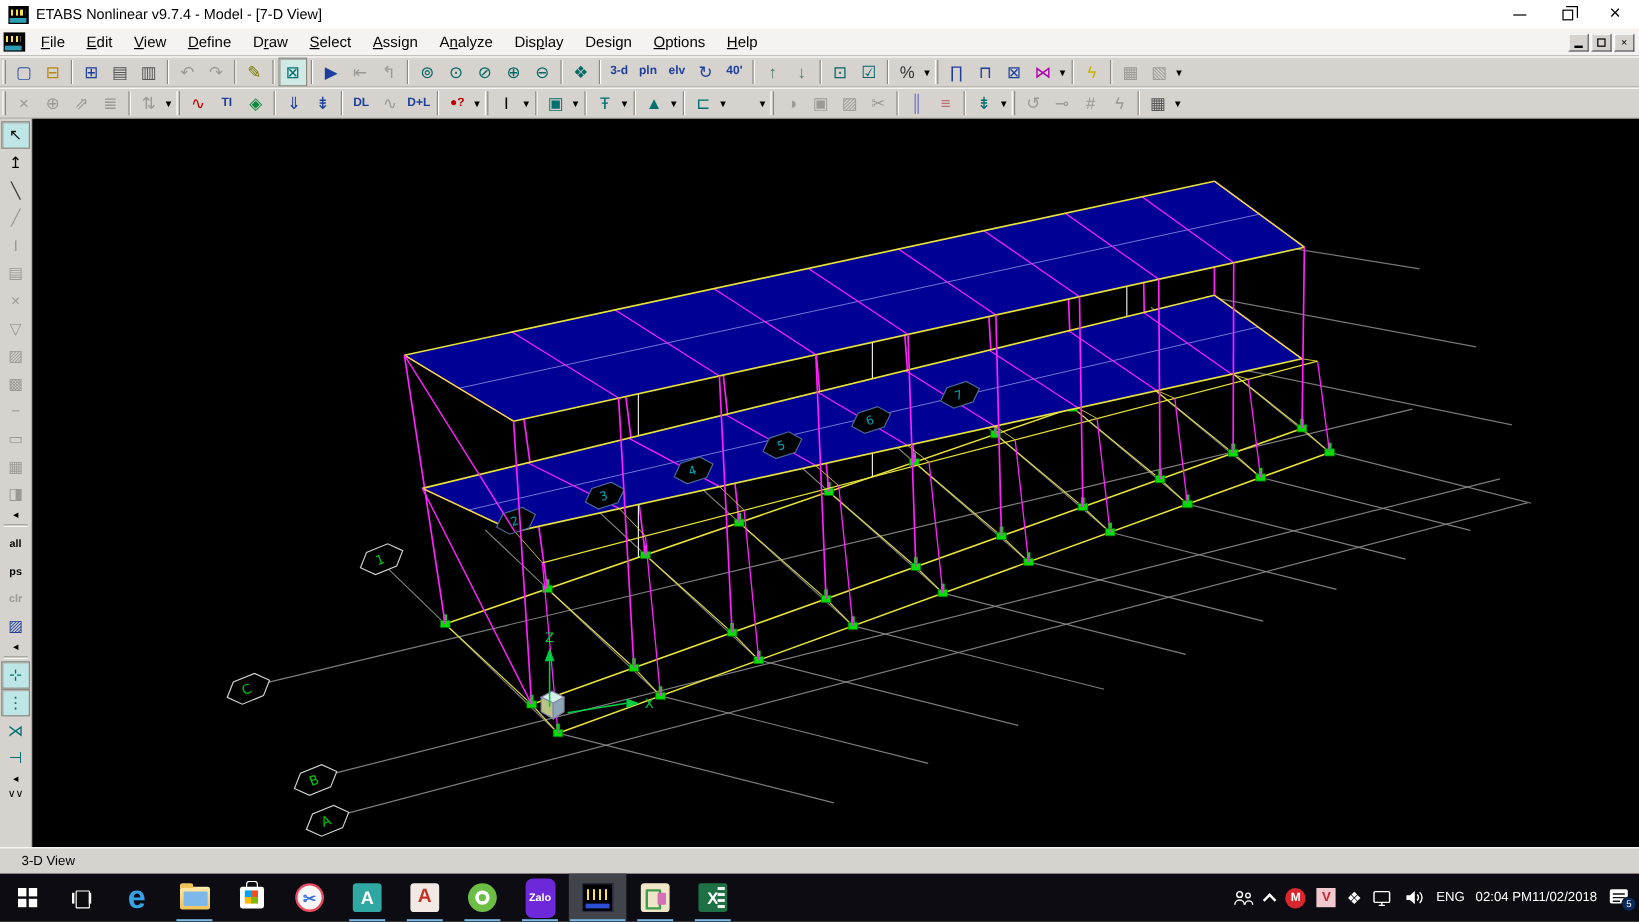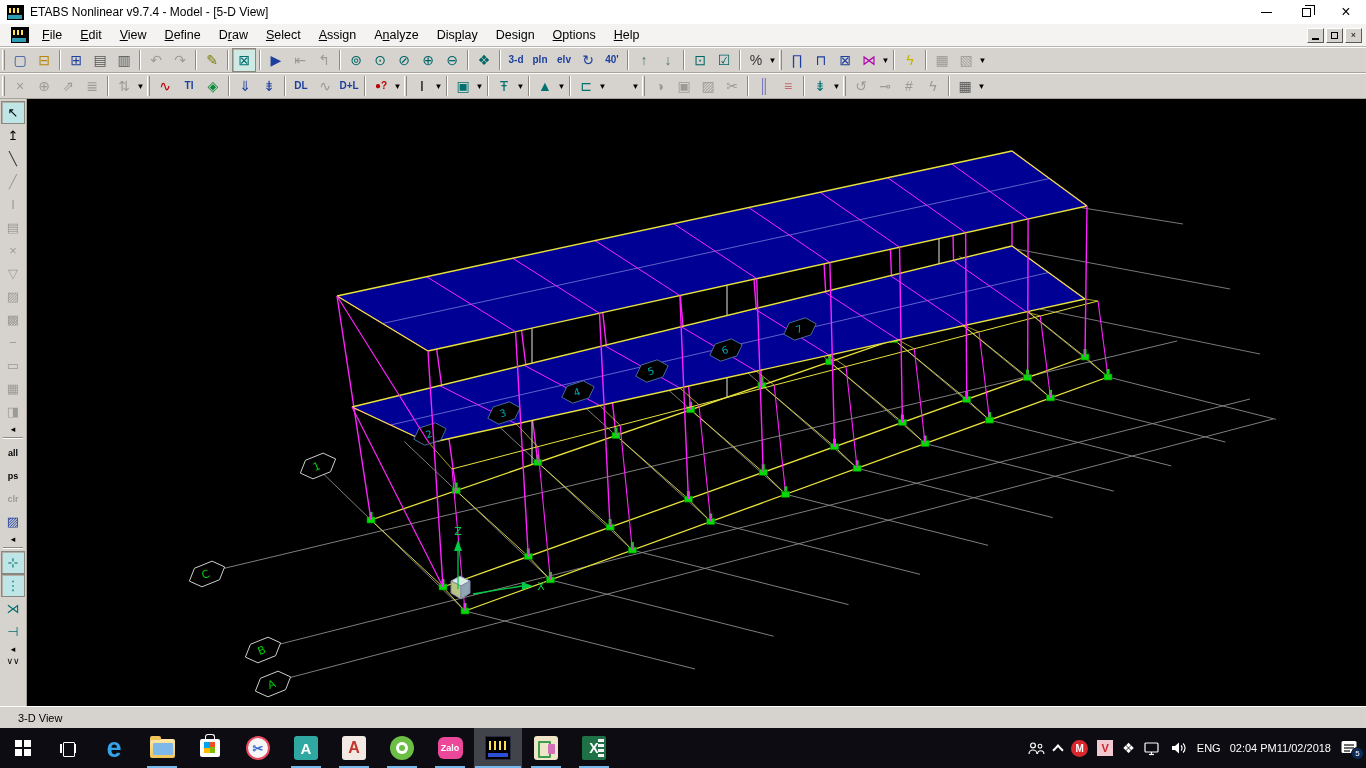--- a/index.html
+++ b/index.html
@@ -16,21 +16,21 @@
   .etabs-logo::after{content:"";position:absolute;left:1px;bottom:1px;width:14px;height:4px;background:#2d9db5;}
   .wbtns{margin-left:auto;display:flex;height:100%;}
   .wbtn{width:40px;height:100%;display:flex;align-items:center;justify-content:center;color:#000;}
   .glyph-min{width:11px;height:1px;background:#000;}
   .glyph-restore{width:9px;height:9px;border:1px solid #000;position:relative;}
   .glyph-restore::before{content:"";position:absolute;left:2px;top:-4px;width:9px;height:9px;border:1px solid #000;border-left:none;border-bottom:none;}
   .glyph-close{font-size:16px;font-weight:300;line-height:1;}
 
   
   #menubar{position:absolute;left:0;top:24px;width:1366px;height:23px;background:#f4f3f1;
-    border-bottom:1px solid #b8b5ae;display:flex;align-items:center;font-size:12.5px;padding-left:8px;}
+    border-bottom:1px solid #b8b5ae;display:flex;align-items:center;font-size:12.5px;}
   .menu-logo{width:18px;height:16px;margin:0 4px 0 3px;}
   .menu-item{padding:2px 9px;color:#000;cursor:default;}
   .menu-item u{text-decoration:underline;}
   .mdi-btns{margin-left:auto;display:flex;gap:2px;margin-right:4px;}
   .mdi-btn{width:17px;height:15px;background:#d6d3ce;border:1px solid;border-color:#fff #5a5a5a #5a5a5a #fff;
     display:flex;align-items:center;justify-content:center;font-size:9px;line-height:1;color:#000;}
   .mdi-min{width:7px;height:2px;background:#000;margin-top:7px;}
   .mdi-rest{width:7px;height:7px;border:1px solid #000;}
   
   .toolbar{position:absolute;left:0;width:1366px;height:26px;background:#d6d3ce;display:flex;align-items:center;
@@ -101,21 +101,21 @@
   .ai-store{width:20px;height:18px;background:#fff;border-radius:2px;position:relative;}
   .ai-store::before{content:"";position:absolute;left:5px;top:-5px;width:8px;height:5px;border:1.5px solid #fff;border-bottom:none;border-radius:3px 3px 0 0;}
   .ai-store::after{content:"";position:absolute;left:4px;top:3px;width:11px;height:11px;
     background:conic-gradient(#f25022 0 25%,#7fba00 0 50%,#ffb900 0 75%,#00a4ef 0);}
   .ai-snip{width:24px;height:24px;background:#f6f6f6;border-radius:50%;border:2px solid #e84a5f;color:#3a6fd8;font-size:13px;display:flex;align-items:center;justify-content:center;}
   .ai-cad{width:24px;height:24px;background:#2ea8a0;border-radius:3px;color:#fff;font-size:15px;display:flex;align-items:center;justify-content:center;}
   .ai-autocad{width:24px;height:24px;background:#f3e9e4;border-radius:3px;color:#c2352b;font-size:16px;display:flex;align-items:center;justify-content:center;}
   .ai-coccoc{width:24px;height:24px;background:#6cbe45;border-radius:50%;position:relative;}
   .ai-coccoc::before{content:"";position:absolute;left:6px;top:6px;width:12px;height:12px;background:#fff;border-radius:50%;}
   .ai-coccoc::after{content:"";position:absolute;left:9px;top:9px;width:6px;height:6px;background:#6cbe45;border-radius:50%;}
-  .ai-zalo{width:25px;height:22px;background:#ec4899;border-radius:6px;color:#fff;font-size:9px;display:flex;align-items:center;justify-content:center;}
+  .ai-zalo{width:25px;height:33px;background:#6d28d9;border-radius:6px;color:#fff;font-size:9px;display:flex;align-items:center;justify-content:center;}
   .ai-etabs{width:26px;height:24px;background:#000;position:relative;border:1px solid #2a2a40;}
   .ai-etabs::before{content:"";position:absolute;left:3px;top:4px;width:18px;height:9px;
     background:repeating-linear-gradient(90deg,#ffe14d 0 2px,#000 2px 5px);}
   .ai-etabs::after{content:"";position:absolute;left:2px;bottom:2px;width:20px;height:4px;background:#2d4fd5;}
   .ai-structure{width:24px;height:24px;background:#efe6c8;border-radius:3px;position:relative;}
   .ai-structure::before{content:"";position:absolute;left:4px;top:5px;width:9px;height:13px;border:2px solid #3f9e4d;border-radius:1px;}
   .ai-structure::after{content:"";position:absolute;right:3px;top:8px;width:7px;height:10px;background:#d470b8;border-radius:1px;}
   .ai-excel{width:24px;height:24px;background:#1e7145;border-radius:2px;color:#fff;font-size:14px;display:flex;align-items:center;justify-content:center;position:relative;}
   .ai-excel::after{content:"";position:absolute;right:2px;top:3px;width:6px;height:18px;
     background:repeating-linear-gradient(#f2f2f2 0 3px,#1e7145 3px 5px);}
@@ -132,21 +132,21 @@
   .notif-badge{position:absolute;right:-4px;bottom:-3px;width:13px;height:13px;border-radius:50%;
     background:#0b2a59;border:1px solid #0c0c12;color:#fff;font-size:8px;display:flex;align-items:center;justify-content:center;}
 </style>
 </head>
 <body>
 
 <div id="screen">
 
   <div id="titlebar">
     <span class="etabs-logo"></span>
-    <span>ETABS Nonlinear v9.7.4 - Model - [5-D View]</span>
+    <span>ETABS Nonlinear v9.7.4 - Model - [7-D View]</span>
     <div class="wbtns">
       <div class="wbtn">
           <span class="glyph-min"></span>
         </div>
       <div class="wbtn">
           <span class="glyph-restore"></span>
         </div>
       <div class="wbtn">
           <span class="glyph-close">×</span>
         </div>

